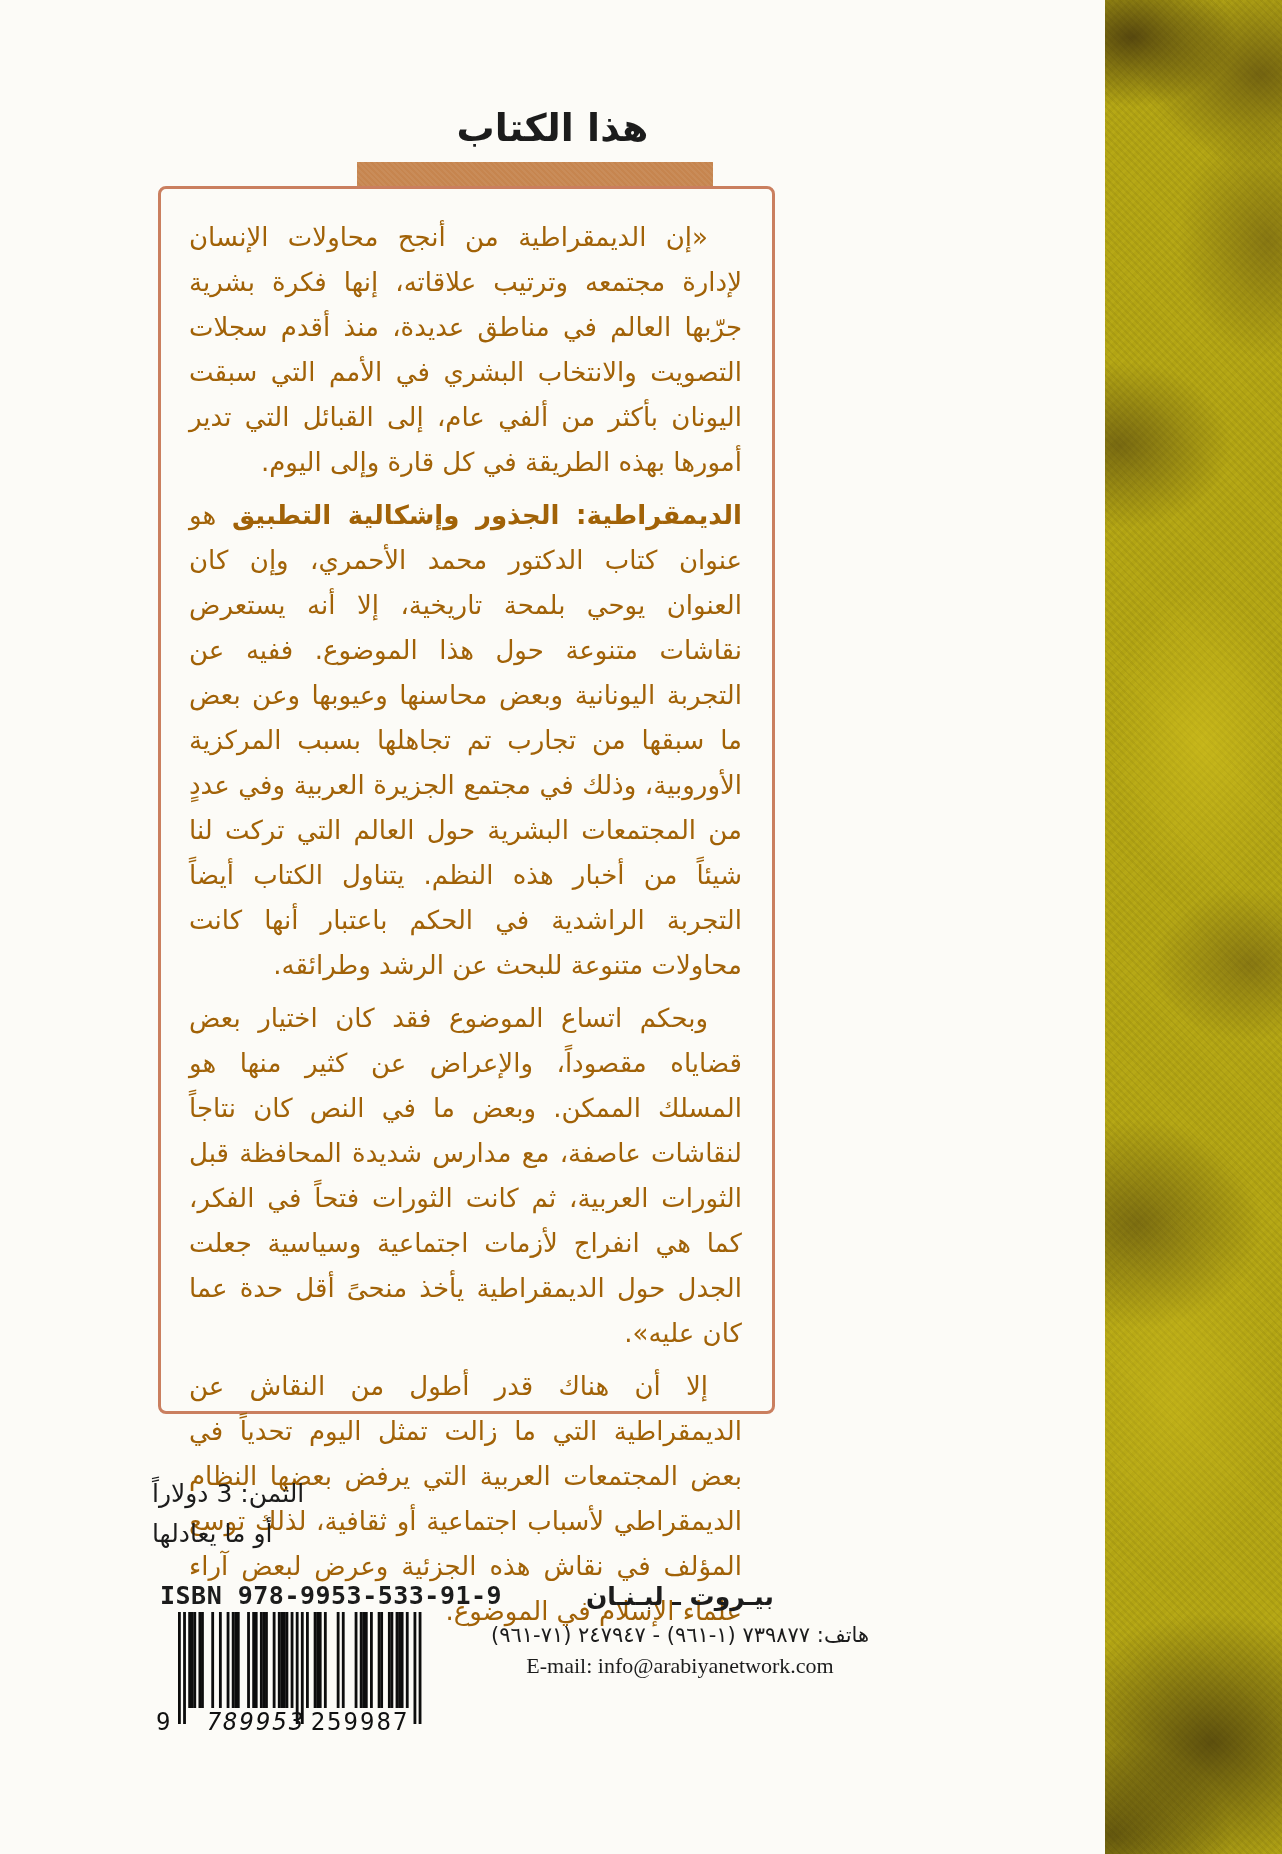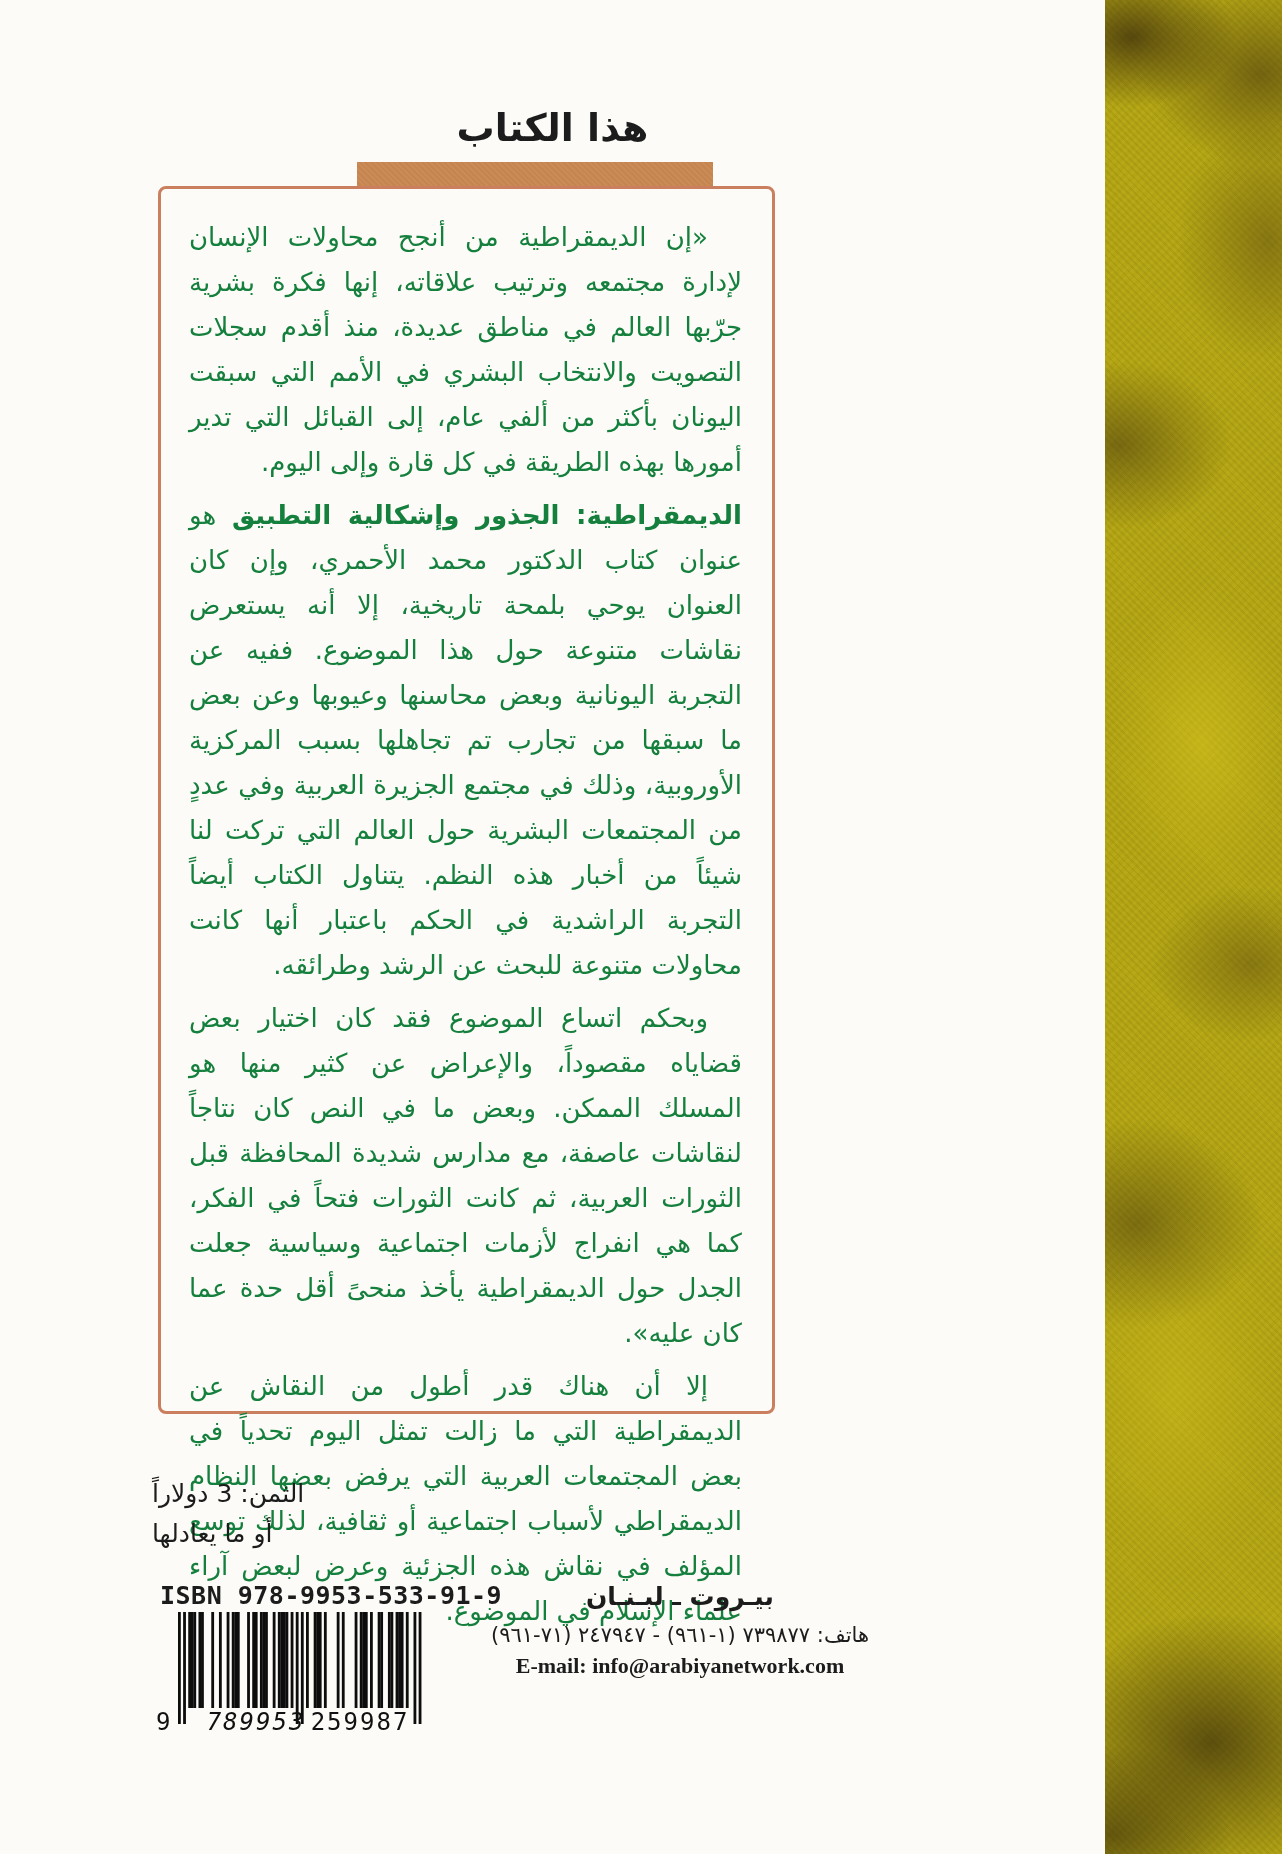--- a/index.html
+++ b/index.html
@@ -48,21 +48,21 @@
     border:3px solid #ca7f5f;border-radius:8px;
     box-sizing:border-box;
     padding:26px 30px 20px 28px;
     background:#fcfbf7;
   }
   #blurb-box p{
     margin:0 0 8px 0;
     direction:rtl;
     text-align:justify;
     font-size:26px;line-height:45px;
-    color:#15803d;
+    color:#a16207;
   }
   #blurb-box p.indent{text-indent:34px;}
   .lead-bold{font-weight:bold;}
 
   
   #price{
     position:absolute;left:152px;top:1474px;
     direction:rtl;text-align:left;
     font-size:25px;line-height:40px;
   }
@@ -92,21 +92,21 @@
   
   #publisher{
     position:absolute;left:480px;top:1578px;width:400px;
     text-align:center;direction:rtl;
   }
   #pub-name{font-size:28px;font-weight:bold;white-space:nowrap;}
   #pub-city{font-size:25px;font-weight:bold;letter-spacing:2px;margin-top:4px;}
   #pub-phone{font-size:21px;margin-top:12px;white-space:nowrap;}
   #pub-email{
     font-family:"Liberation Serif",serif;
-    font-size:22px;margin-top:6px;direction:ltr;white-space:nowrap;font-weight:bold;
+    font-size:22px;margin-top:6px;direction:ltr;white-space:nowrap;
   }
 </style>
 </head>
 <body>
 
 <div id="page">
 
   <div id="spine"></div>
 
   <div id="book-title">هذا الكتاب</div>

